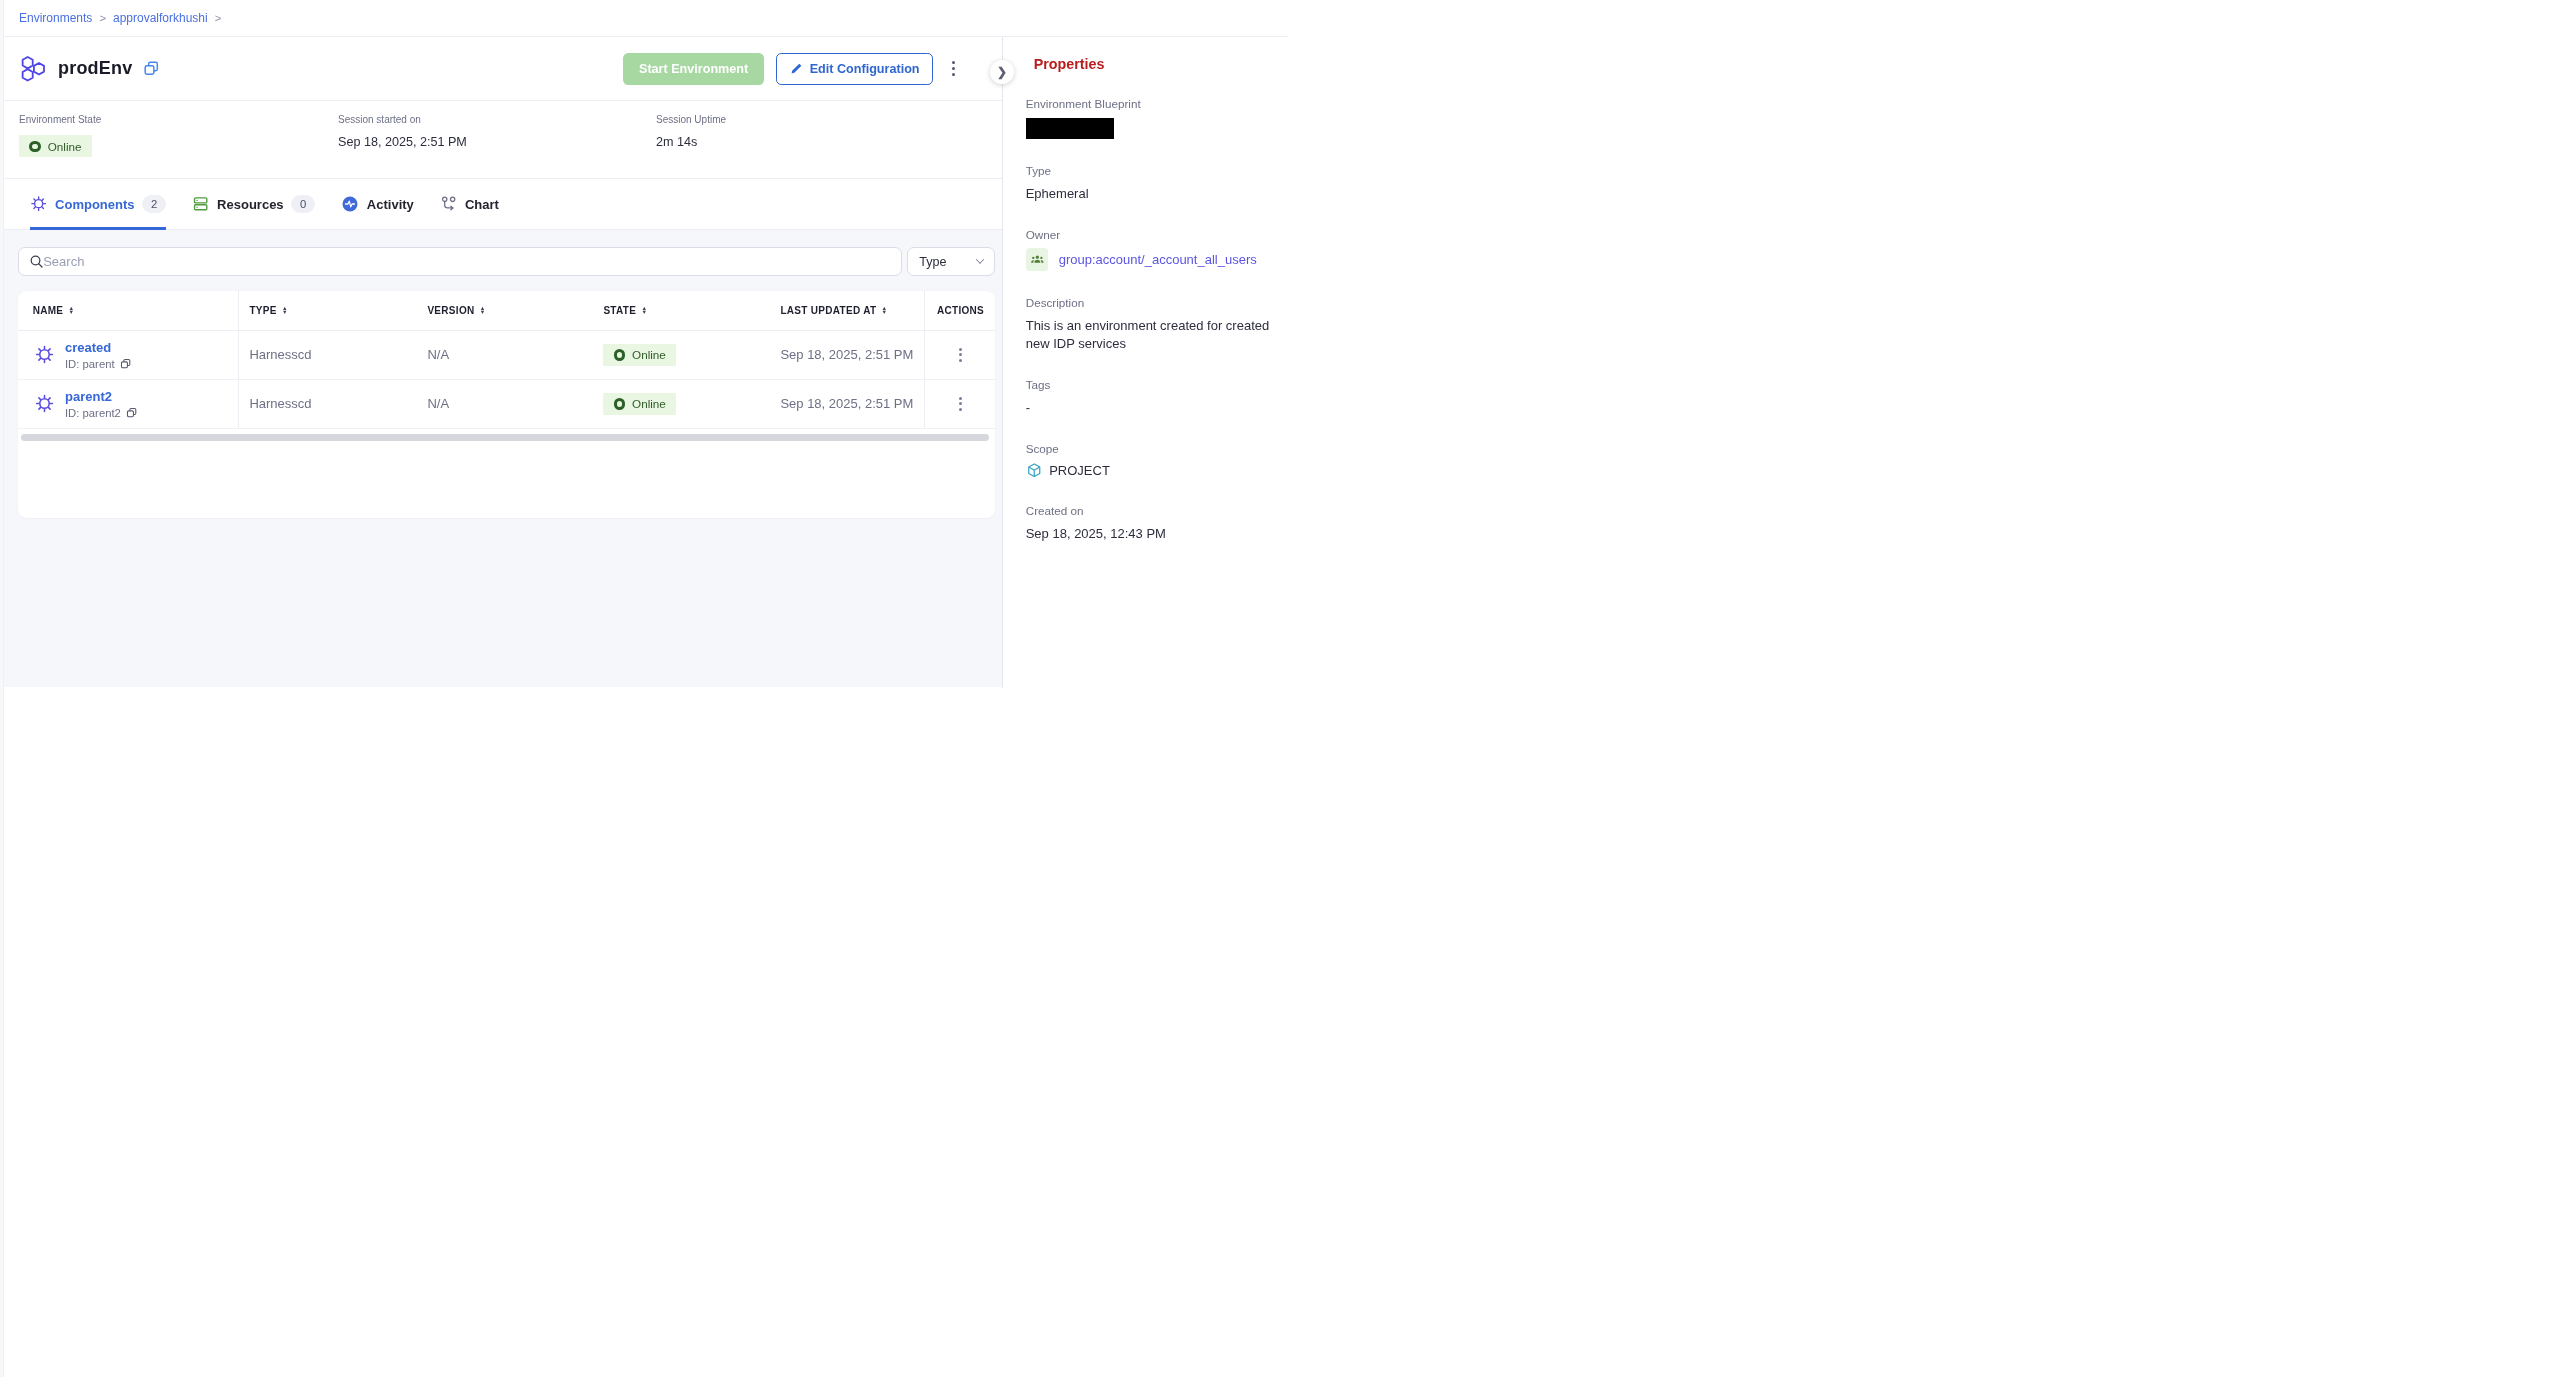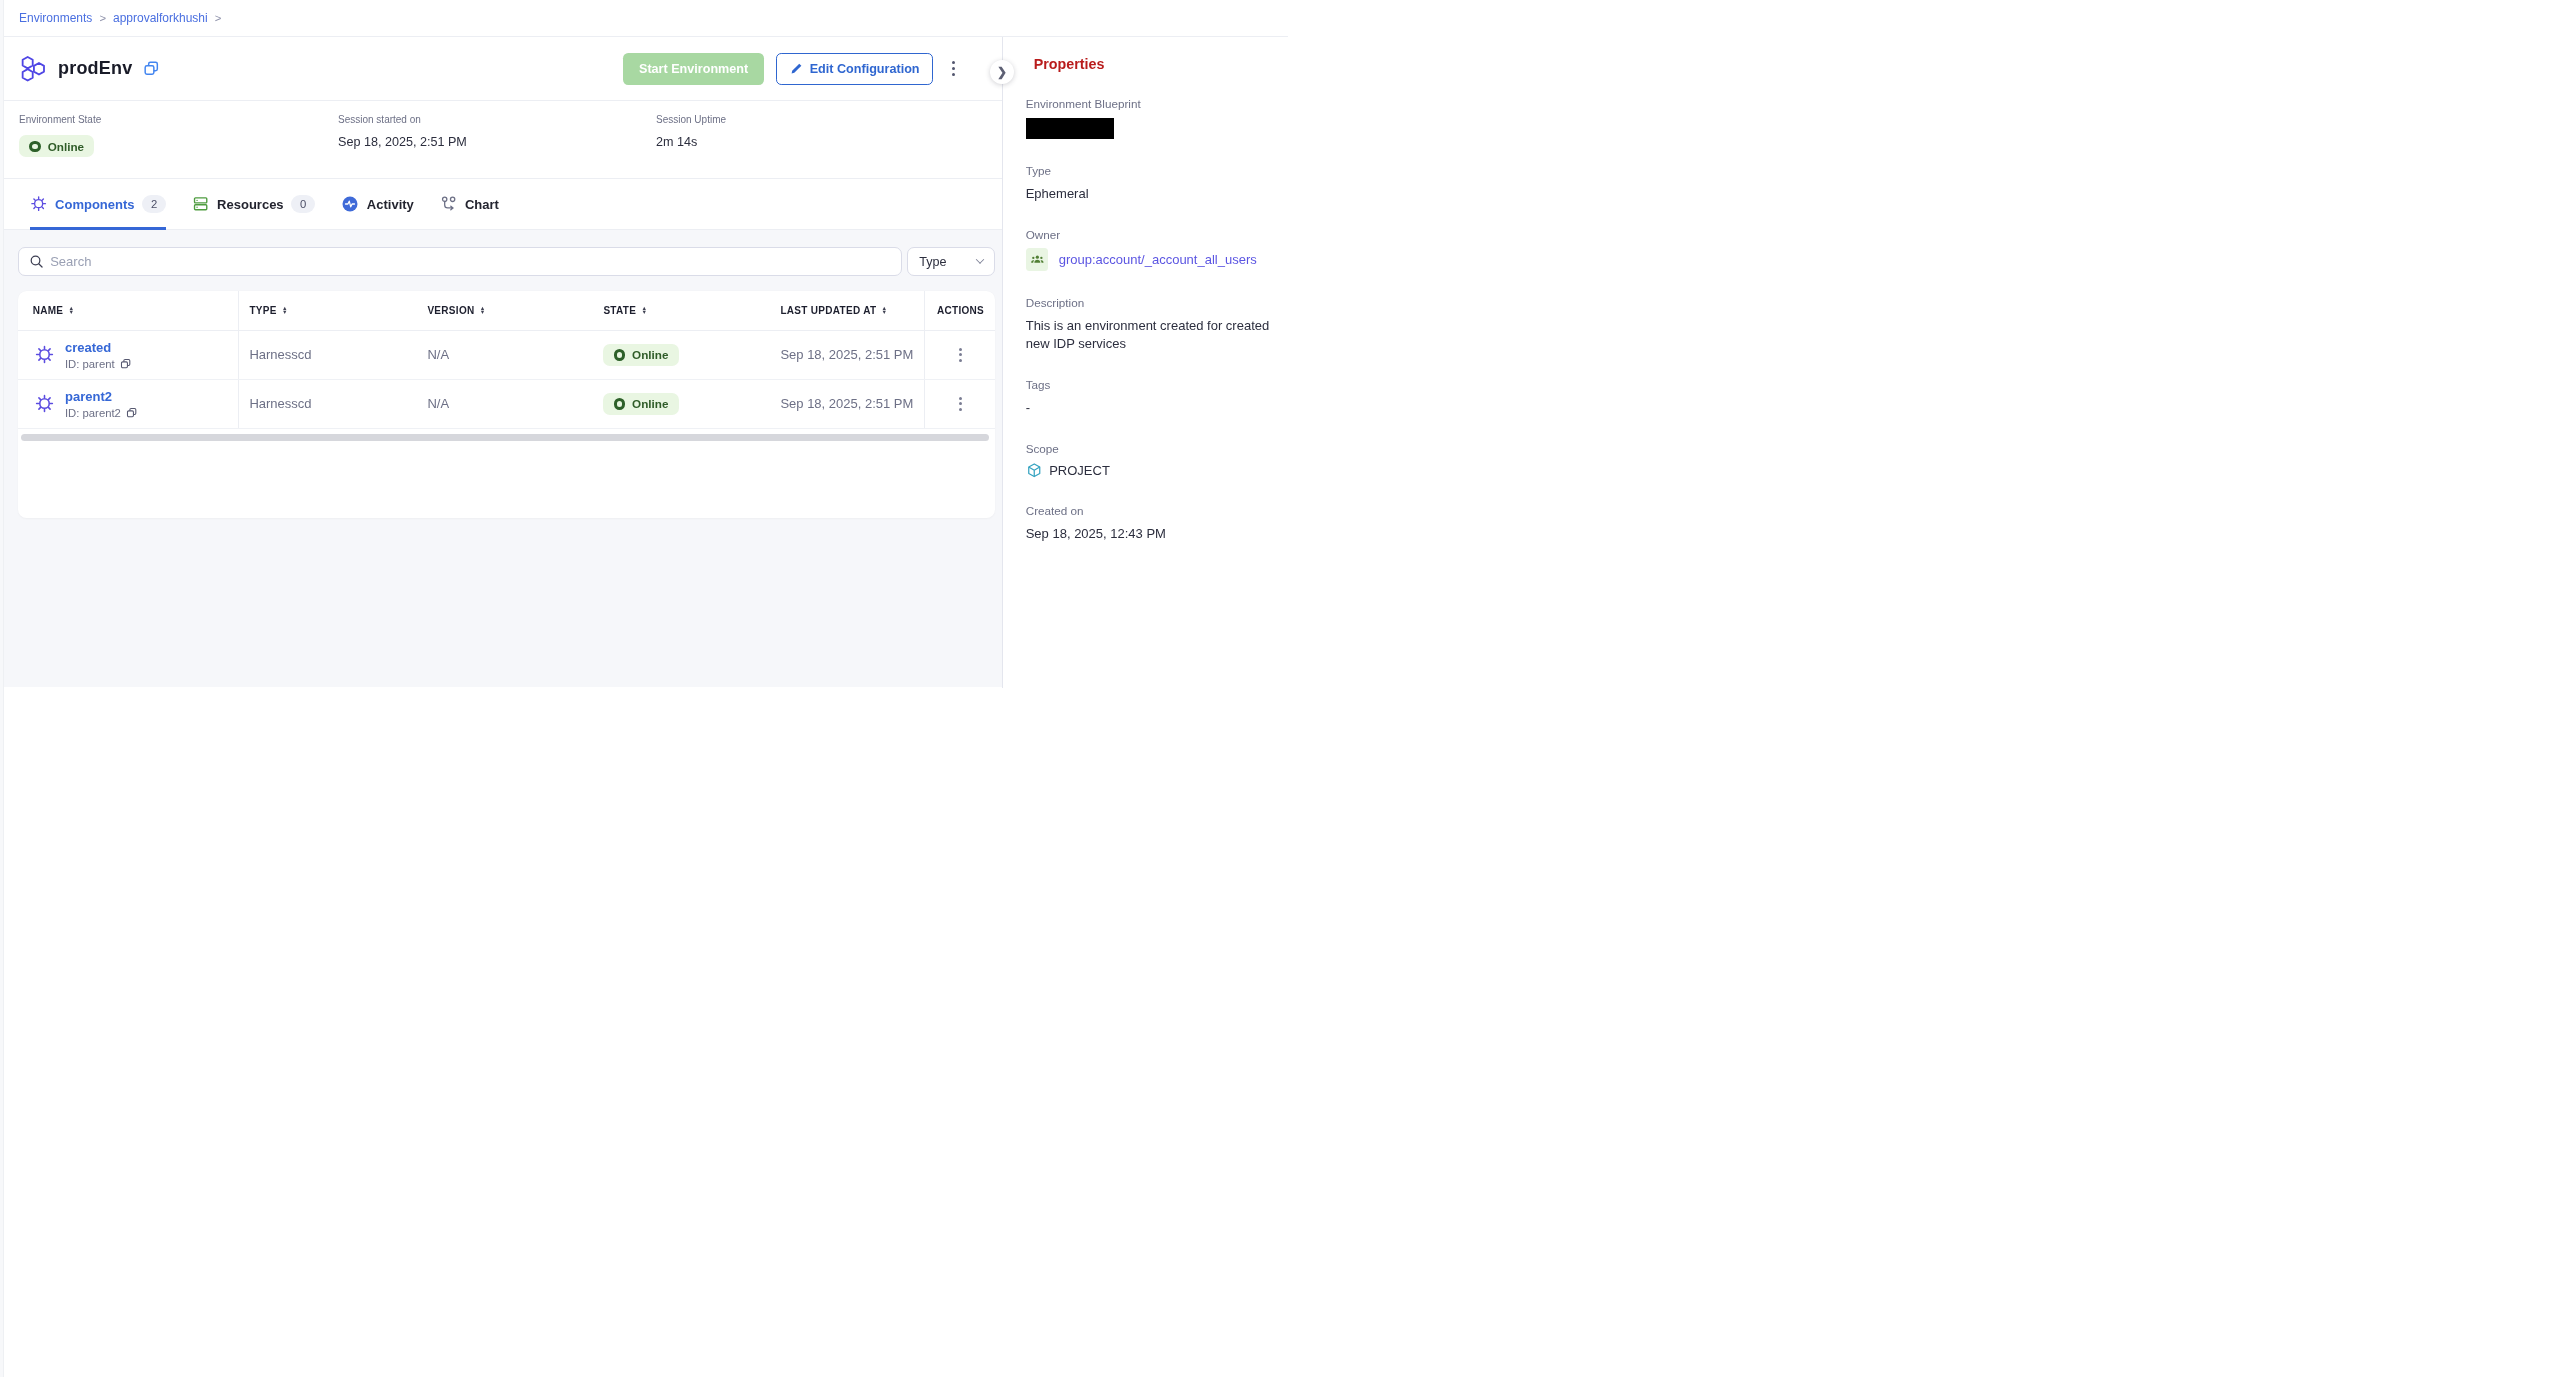--- a/index.html
+++ b/index.html
@@ -27,34 +27,34 @@
   .btn-start { width:141px; height:32px; background:#a8d8a2; color:#fff; font-size:12.6px; font-weight:bold; border:none; border-radius:5.2px; cursor:pointer; }
   .btn-edit { width:157px; height:32px; background:#fff; color:#2f66d0; font-size:12.6px; font-weight:bold; border:1.4px solid #2f66d0; border-radius:5.2px; display:flex; align-items:center; justify-content:center; gap:7px; cursor:pointer; }
   .kebab { display:flex; flex-direction:column; gap:2.6px; padding:5.2px 7px; cursor:pointer; }
   .kebab i { width:3px; height:3px; border-radius:50%; background:#53566e; }
 
   
   .stats { height:78px; display:flex; padding:13px 0 0 19px; border-bottom:0.9px solid #eceef3; background:#fff; }
   .stat-col1 { width:319px; } .stat-col2 { width:318px; }
   .stat-label { font-size:10px; color:#6d7086; }
   .stat-value { margin-top:10.4px; font-size:12.6px; color:#2c2e3e; }
-  .badge-online { display:inline-flex; align-items:center; gap:7px; background:#e9f6e2; border-radius:7px; padding:4.3px 10.4px; font-size:11.7px; font-weight:bold; color:#2f5c28; }
+  .badge-online { display:inline-flex; align-items:center; gap:7px; background:#e9f6e2; border-radius:0; padding:4.3px 10.4px; font-size:11.7px; font-weight:normal; color:#2f5c28; }
   .ring { width:11.3px; height:11.3px; border:3px solid #2d6029; border-radius:50%; }
 
   
   .tabs { height:51px; display:flex; align-items:stretch; gap:26px; padding:0 30px; border-bottom:0.9px solid #eceef3; background:#fff; }
   .tab { display:flex; align-items:center; gap:7.8px; font-size:13px; font-weight:bold; color:#23242f; position:relative; cursor:pointer; }
   .tab.active { color:#3567d6; }
   .tab.active::after { content:""; position:absolute; left:0; right:0; bottom:-0.9px; height:2.6px; background:#3567d6; }
   .tab-badge { background:#eef0f6; border-radius:866px; padding:2.6px 8.7px; font-size:11.3px; font-weight:normal; color:#4c4e66; }
 
   
   .body-area { background:#f6f7fa; height:457px; padding:17.3px 0 0 18px; }
   .search-row { display:flex; gap:5.2px; width:977px; }
-  .search-box { flex:1; height:29px; background:#fff; border:0.9px solid #dadce8; border-radius:7px; display:flex; align-items:center; gap:7px; padding:0 9.5px; }
+  .search-box { flex:1; height:29px; background:#fff; border:0.9px solid #dadce8; border-radius:7px; display:flex; align-items:center; gap:0; padding:0 9.5px; }
   .search-box input { border:none; outline:none; flex:1; font-size:13px; font-family:inherit; color:#2c2e3e; background:transparent; }
   .search-box input::placeholder { color:#9aa0b4; }
   .type-select { width:88px; height:29px; background:#fff; border:0.9px solid #dadce8; border-radius:7px; display:flex; align-items:center; justify-content:space-between; padding:0 11.3px; font-size:12.6px; color:#2c2e3e; cursor:pointer; }
   .chev { width:6px; height:6px; border-right:1.4px solid #7d8096; border-bottom:1.4px solid #7d8096; transform:rotate(45deg) translate(-1.7px,-1.7px); }
 
   
   .table-card { width:977px; margin-top:14.7px; background:#fff; border-radius:8.7px; position:relative; height:227px; box-shadow:0 0.9px 1.7px rgba(40,41,61,.04); }
   .grid { display:grid; grid-template-columns:221px 178px 176px 177px 154px 72px; align-items:center; }
   .thead { height:40px; border-bottom:0.9px solid #eceef3; font-size:10px; font-weight:bold; letter-spacing:0.3px; color:#1d1f2e; }
   .th { display:flex; align-items:center; padding-left:10.4px; height:100%; }

